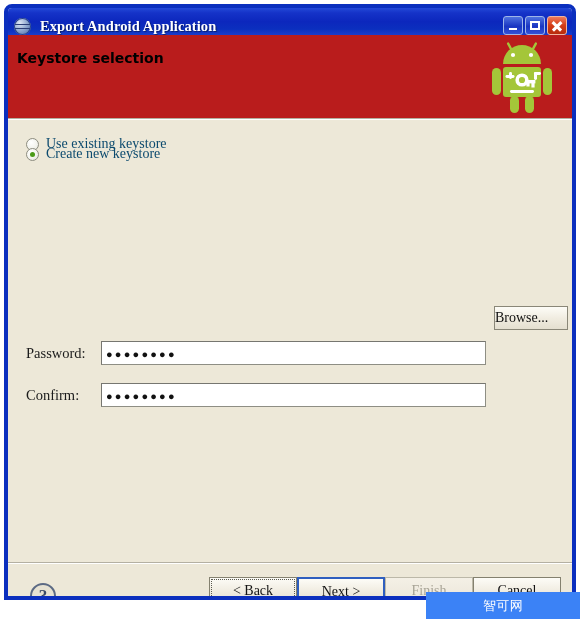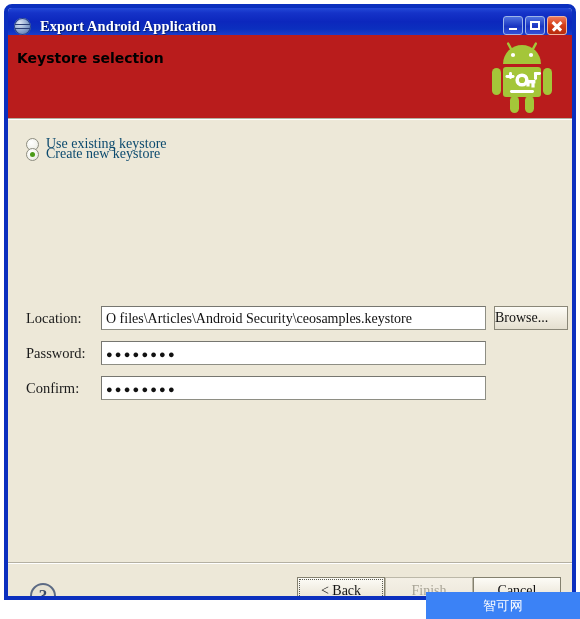--- a/index.html
+++ b/index.html
@@ -184,21 +184,21 @@
   }
 
   .field-row {
     position: absolute;
     left: 18px;
     display: flex;
     align-items: center;
   }
   #row-location { top: 186px; }
   #row-password { top: 221px; }
-  #row-confirm  { top: 256px; }
+  #row-confirm  { top: 263px; }
 
   .field-label {
     width: 75px;
     font-size: 14.5px;
     color: #1b1b1b;
     flex: 0 0 auto;
   }
   .text-input {
     box-sizing: border-box;
     height: 24px;
@@ -389,24 +389,20 @@
     <div class="radio-row" id="radio-existing">
       <span class="radio-mark"></span>
       <span>Use existing keystore</span>
     </div>
 
     <div class="radio-row" id="radio-new">
       <span class="radio-mark checked"></span>
       <span>Create new keystore</span>
     </div>
 
-    <div class="field-row" id="row-location">
-      <span class="field-label">Location:</span>
-      <div class="text-input" id="input-location">O files\Articles\Android Security\ceosamples.keystore</div>
-    </div>
 
     <div id="browse-button">Browse...</div>
 
     <div class="field-row" id="row-password">
       <span class="field-label">Password:</span>
       <div class="text-input" id="input-password">●●●●●●●●</div>
     </div>
 
     <div class="field-row" id="row-confirm">
       <span class="field-label">Confirm:</span>
@@ -414,20 +410,23 @@
     </div>
 
   </div>
 
   <div id="button-bar">
     <div id="help-button">?</div>
     <div id="nav-buttons">
       <div class="dlg-button focused">
         &lt; <span class="mn">B</span>ack
       </div>
+      <div class="dlg-button default">
+        <span class="mn">N</span>ext &gt;
+      </div>
       <div class="dlg-button disabled">
         <span class="mn">F</span>inish
       </div>
       <div class="dlg-button">Cancel</div>
     </div>
   </div>
 
 </div>
 
 <div id="watermark">

